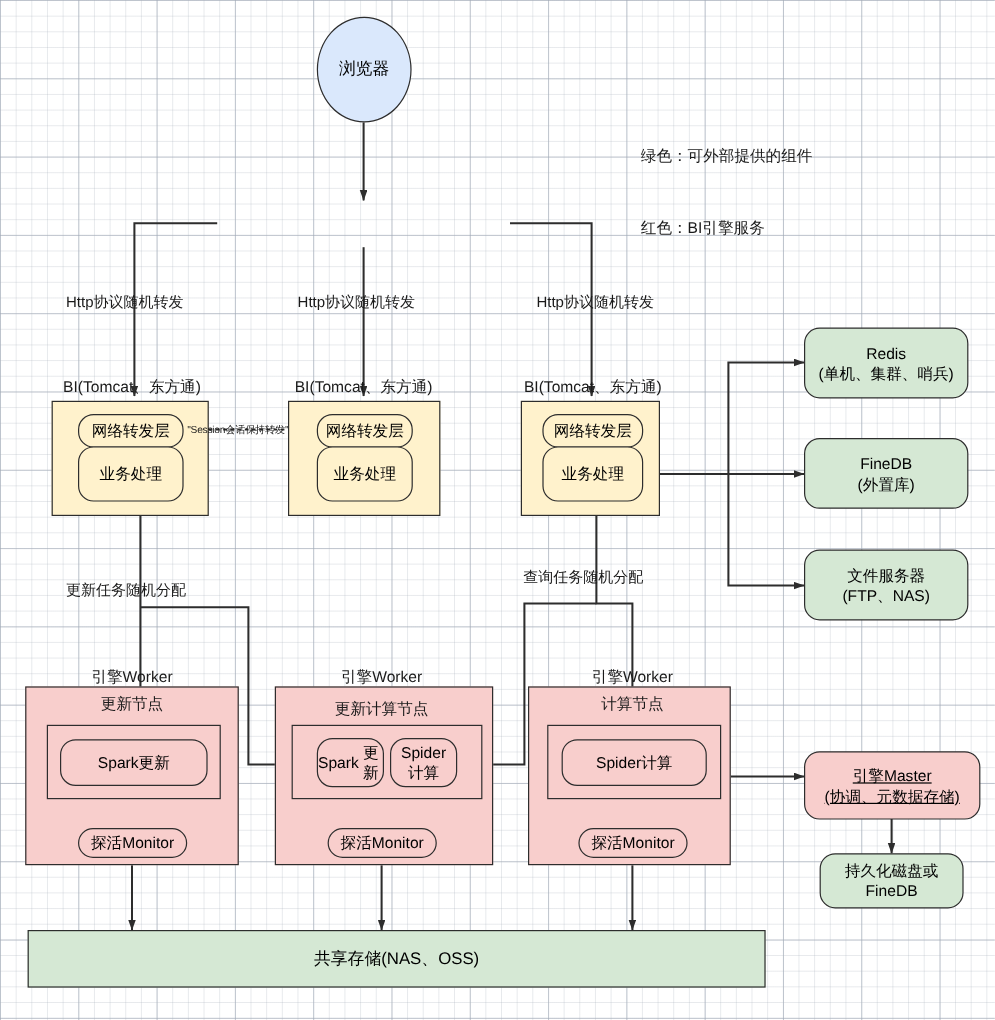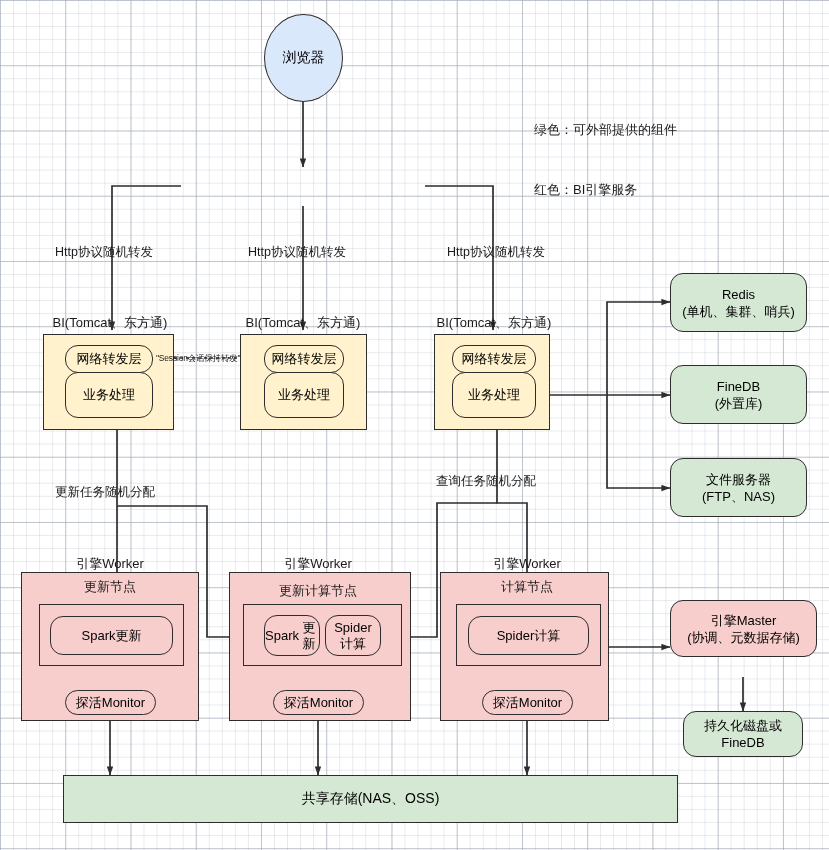--- a/index.html
+++ b/index.html
@@ -178,27 +178,27 @@
   <div class="node red" style="left:440px;top:572px;width:169px;height:149px;"></div>
   <div class="ttl" style="left:527px;top:578px;">计算节点</div>
   <div class="node red-in" style="left:456px;top:604px;width:145px;height:62px;"></div>
   <div class="node red-in t13" style="left:468px;top:616px;width:121px;height:39px;">
     <span>Spider计算</span>
   </div>
   <div class="node red-in t13" style="left:482px;top:690px;width:91px;height:25px;">
     <span>探活Monitor</span>
   </div>
 
-  <div class="node red t13" style="left:670px;top:600px;width:147px;height:57px;flex-direction:column;line-height:17px;">
+  <div class="node red t13" style="left:670px;top:626px;width:147px;height:57px;flex-direction:column;line-height:17px;text-decoration:underline;">
     <span>引擎Master</span>
     <span>(协调、元数据存储)</span>
   </div>
 
   <div class="node green t13" style="left:683px;top:711px;width:120px;height:46px;flex-direction:column;line-height:17px;">
     <span>持久化磁盘或</span>
     <span>FineDB</span>
   </div>
 
-  <div class="node green t14" style="left:23px;top:775px;width:615px;height:48px;margin-left:40px;">
+  <div class="node green t14" style="left:23px;top:775px;width:615px;height:48px;">
     <span>共享存储(NAS、OSS)</span>
   </div>
 
 </div>
 
 </body></html>

